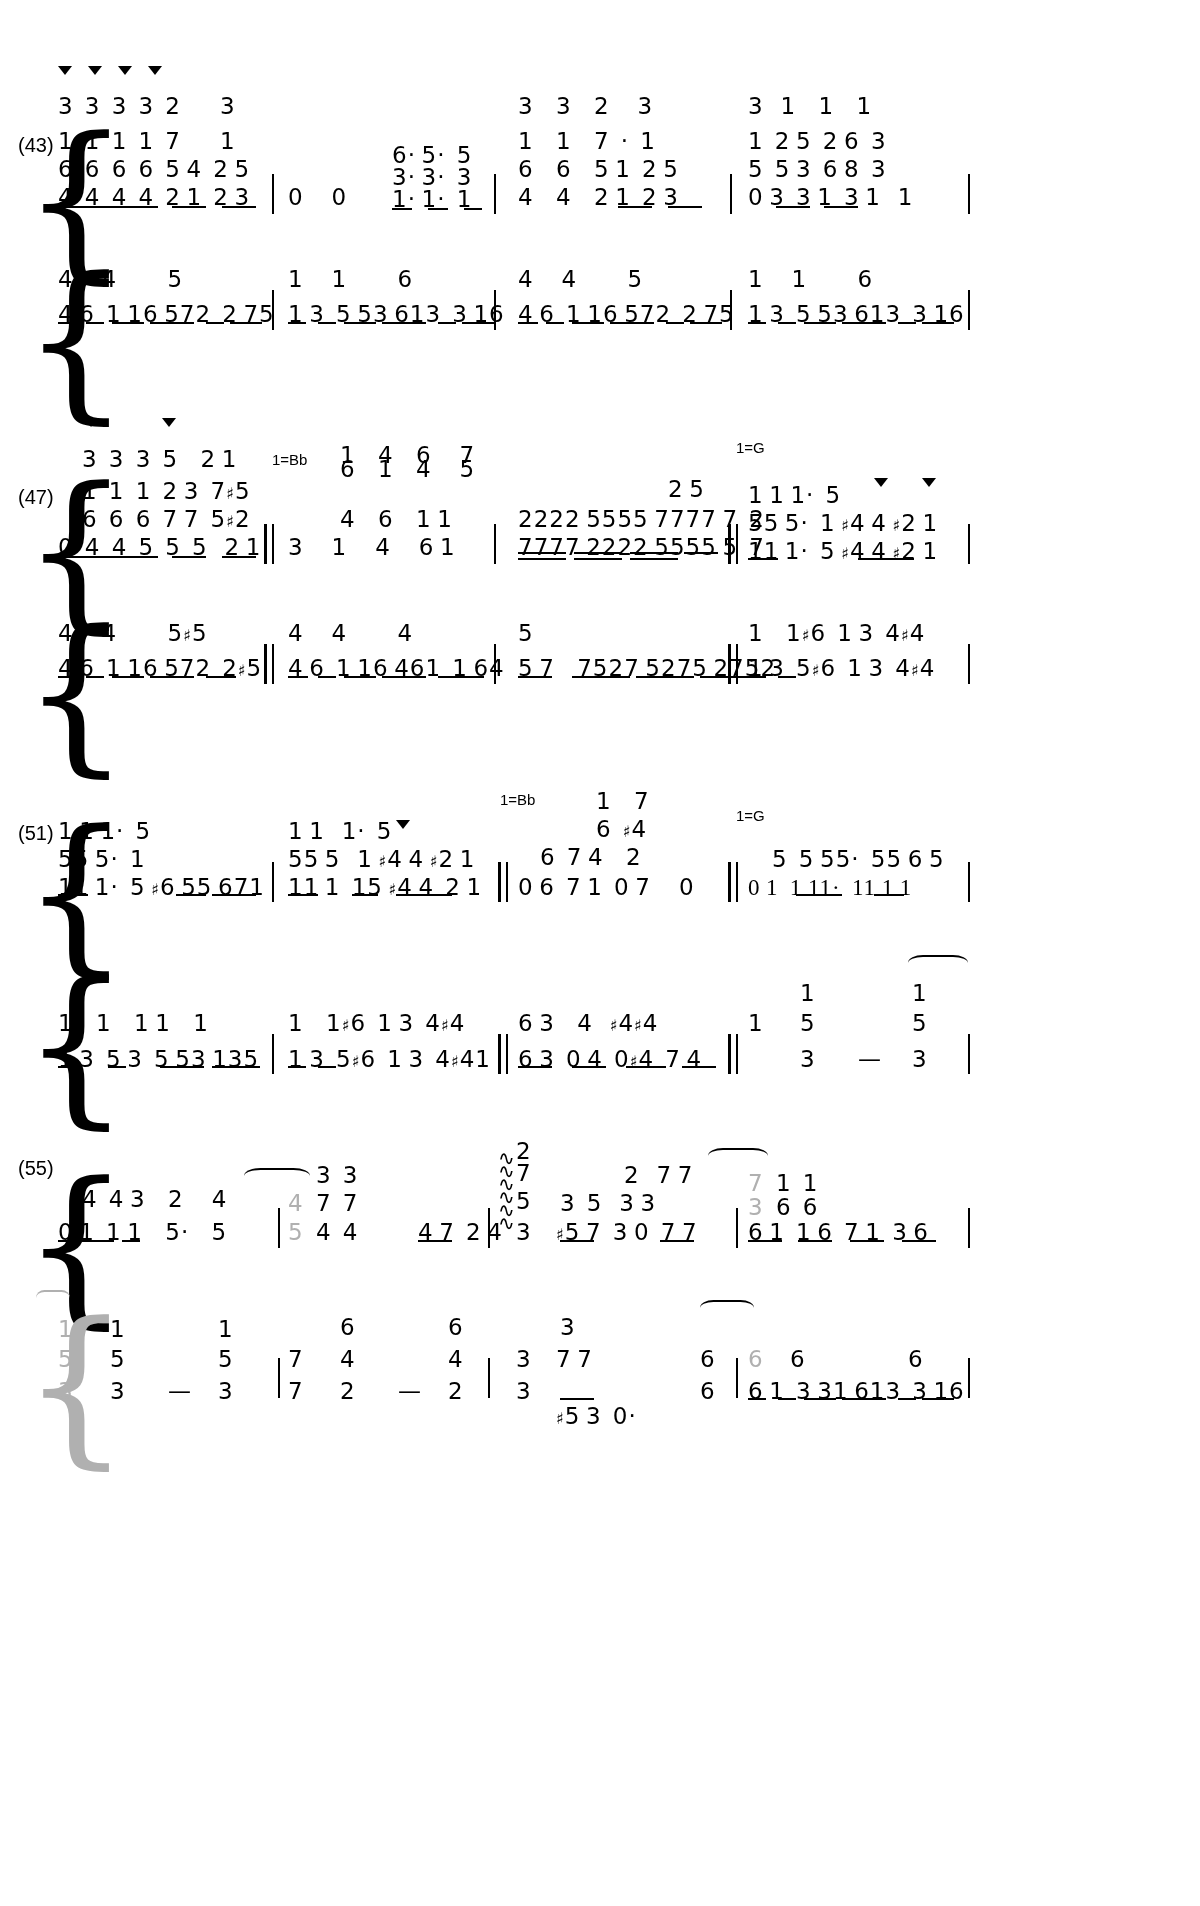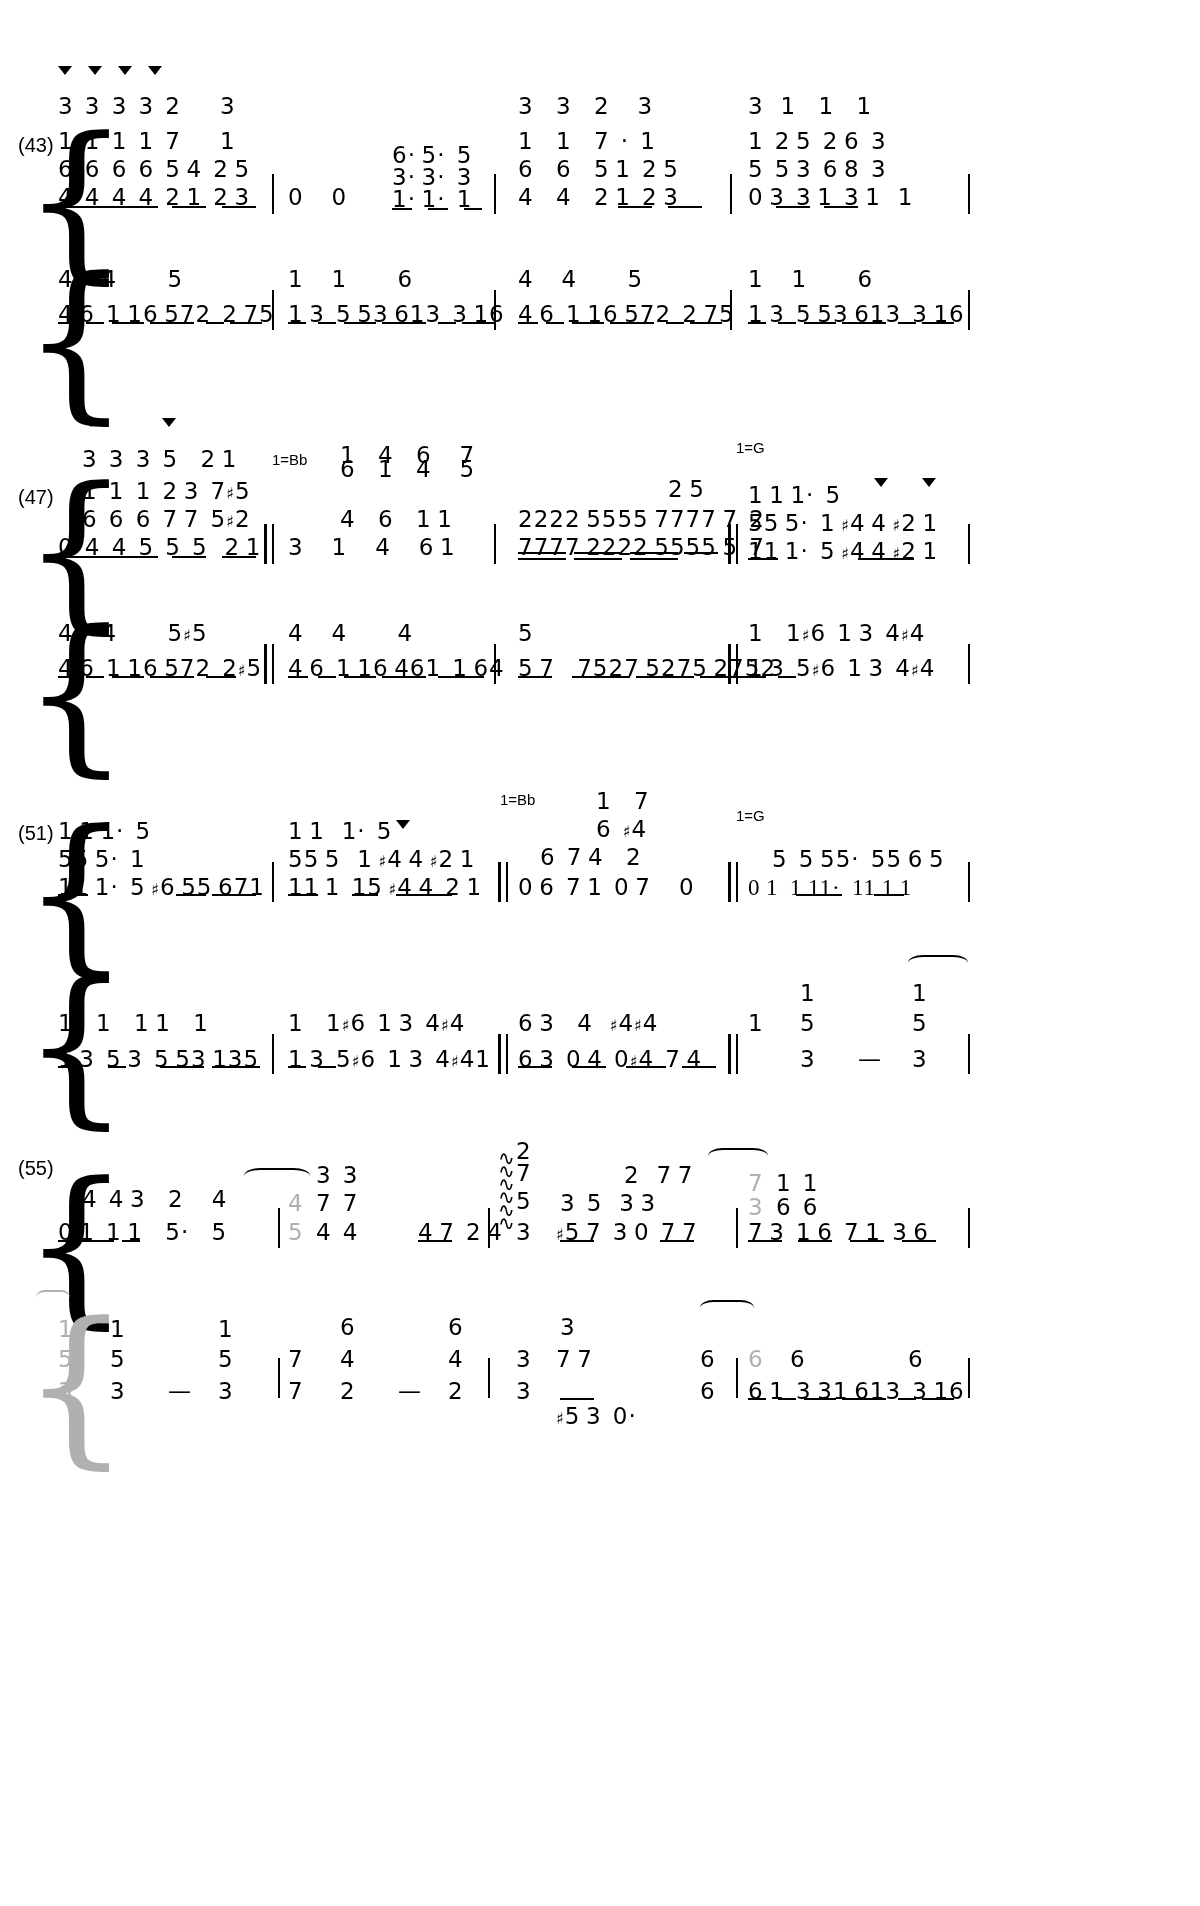--- a/index.html
+++ b/index.html
@@ -315,21 +315,21 @@
   <div class="t n" style="left:556px;top:1221px;"><span style="font-size:16px">♯</span>5 7  3 0  7 7</div>
   <div class="beam" style="left:560px;top:1240px;width:34px;"></div>
   <div class="beam" style="left:660px;top:1240px;width:34px;"></div>
   <div class="slur" style="left:708px;top:1148px;width:60px;"></div>
 
   <div class="bar" style="left:736px;top:1208px;height:40px;"></div>
   <div class="t n gray" style="left:748px;top:1172px;">7</div>
   <div class="t n gray" style="left:748px;top:1196px;">3</div>
   <div class="t n" style="left:776px;top:1172px;">1  1</div>
   <div class="t n" style="left:776px;top:1196px;">6  6</div>
-  <div class="t n" style="left:748px;top:1221px;">7 3  1 6  7 1  3 6</div>
+  <div class="t n" style="left:748px;top:1221px;">6 1  1 6  7 1  3 6</div>
   <div class="beam" style="left:748px;top:1240px;width:34px;"></div>
   <div class="beam" style="left:798px;top:1240px;width:34px;"></div>
   <div class="beam" style="left:850px;top:1240px;width:34px;"></div>
   <div class="beam" style="left:902px;top:1240px;width:34px;"></div>
   <div class="bar" style="left:968px;top:1208px;height:40px;"></div>
 
   <div class="brace gray" style="left:22px;top:1300px;">{</div>
   <div class="slur gray-s" style="left:36px;top:1290px;width:34px;"></div>
   <div class="t n gray" style="left:58px;top:1318px;">1</div>
   <div class="t n gray" style="left:58px;top:1348px;">5</div>

